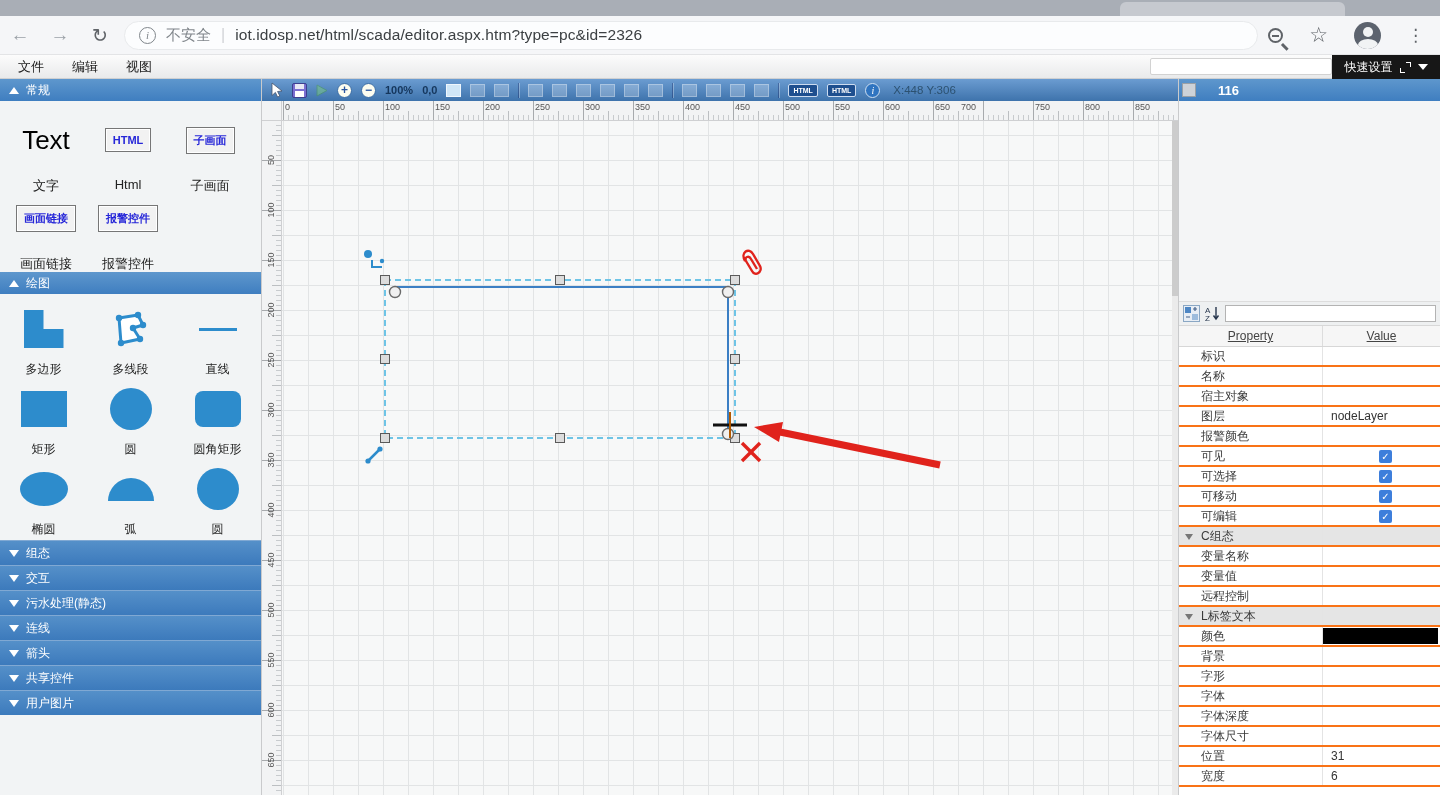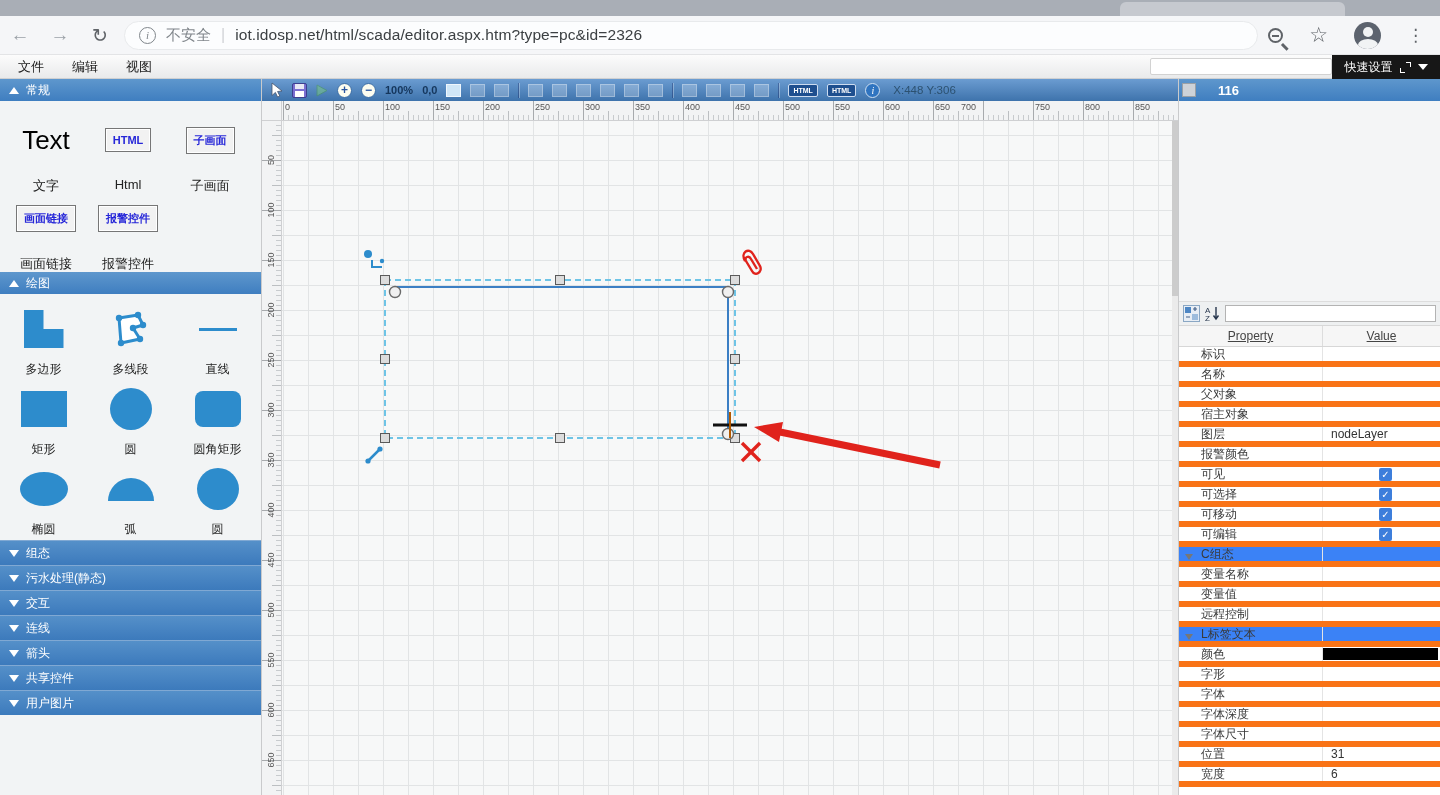--- a/index.html
+++ b/index.html
@@ -142,26 +142,26 @@
   .rp-title { color:#fff; font-size:13px; font-weight:bold; margin-left:22px; }
   .rp-tree { height:201px; background:#f4f5f6; border-bottom:1px solid #dddddd; }
   .rp-toolbar { height:24px; background:#eef0f1; border-bottom:1px solid #d8d8d8;
     display:flex; align-items:center; padding:0 4px; gap:4px; }
   .rp-input { flex:1; height:17px; background:#fff; border:1px solid #b3b3b3; }
   .prop-head { height:21px; display:flex; background:#f6f6f6; border-bottom:1px solid #d7d7d7; }
   .prop-head div { font-size:12px; color:#444; display:flex; align-items:center; justify-content:center;text-decoration:underline; }
   .prop-head .c1 { width:144px; border-right:1px solid #ddd; }
   .prop-head .c2 { flex:1; }
   .prop-rows { flex:1; overflow:hidden; background:#fff; }
-  .p-row { height:20px; display:flex; border-bottom:6px solid #f97316; align-items:center; }
+  .p-row { height:20px; display:flex; border-bottom:2px solid #f97316; align-items:center; }
   .p-label { width:144px; padding-left:22px; font-size:12px; color:#3a3a3a; border-right:1px solid #e4e4e4;
     height:100%; display:flex; align-items:center; position:relative; }
   .p-value { flex:1; height:100%; display:flex; align-items:center; padding-left:8px;
     font-size:12px; color:#333; position:relative; }
-  .p-row.group { background:#3b82f6; }
+  .p-row.group { background:#e5e5e5; }
   .p-row.group .p-label { padding-left:22px; }
   .p-tri { position:absolute; left:6px; top:7px; width:0; height:0; border-left:4.5px solid transparent;
     border-right:4.5px solid transparent; border-top:6px solid #777; }
   .p-check { width:13px; height:13px; background:#3d7edb; border-radius:2px; margin:0 auto;
     color:#fff; font-size:10px; line-height:13px; text-align:center; font-weight:bold; }
   .p-swatch { position:absolute; left:0; top:1px; right:2px; bottom:1px; }
 </style>
 </head>
 <body>
 
@@ -306,25 +306,25 @@
         <div class="d-label">圆</div>
       </div>
     </div>
     <div>
         <div class="section-header collapsed">
           <span class="tri-down"></span>
           <span>组态</span>
         </div>
         <div class="section-header collapsed">
           <span class="tri-down"></span>
+          <span>交互</span>
+        </div>
+        <div class="section-header collapsed">
+          <span class="tri-down"></span>
           <span>污水处理(静态)</span>
-        </div>
-        <div class="section-header collapsed">
-          <span class="tri-down"></span>
-          <span>交互</span>
         </div>
         <div class="section-header collapsed">
           <span class="tri-down"></span>
           <span>连线</span>
         </div>
         <div class="section-header collapsed">
           <span class="tri-down"></span>
           <span>箭头</span>
         </div>
         <div class="section-header collapsed">
@@ -478,24 +478,20 @@
     <div class="prop-rows">
         <div class="p-row">
           <div class="p-label">标识</div>
           <div class="p-value"></div>
         </div>
         <div class="p-row">
           <div class="p-label">名称</div>
           <div class="p-value"></div>
         </div>
         <div class="p-row">
-          <div class="p-label">父对象</div>
-          <div class="p-value"></div>
-        </div>
-        <div class="p-row">
           <div class="p-label">宿主对象</div>
           <div class="p-value"></div>
         </div>
         <div class="p-row">
           <div class="p-label">图层</div>
           <div class="p-value">nodeLayer</div>
         </div>
         <div class="p-row">
           <div class="p-label">报警颜色</div>
           <div class="p-value"></div>
@@ -544,20 +540,24 @@
           <div class="p-label"><span class="p-tri"></span>L标签文本</div>
           <div class="p-value"></div>
         </div>
         <div class="p-row">
           <div class="p-label">颜色</div>
           <div class="p-value">
             <span class="p-swatch" style="background: rgb(0, 0, 0);"></span>
           </div>
         </div>
         <div class="p-row">
+          <div class="p-label">背景</div>
+          <div class="p-value"></div>
+        </div>
+        <div class="p-row">
           <div class="p-label">字形</div>
           <div class="p-value"></div>
         </div>
         <div class="p-row">
           <div class="p-label">字体</div>
           <div class="p-value"></div>
         </div>
         <div class="p-row">
           <div class="p-label">字体深度</div>
           <div class="p-value"></div>

